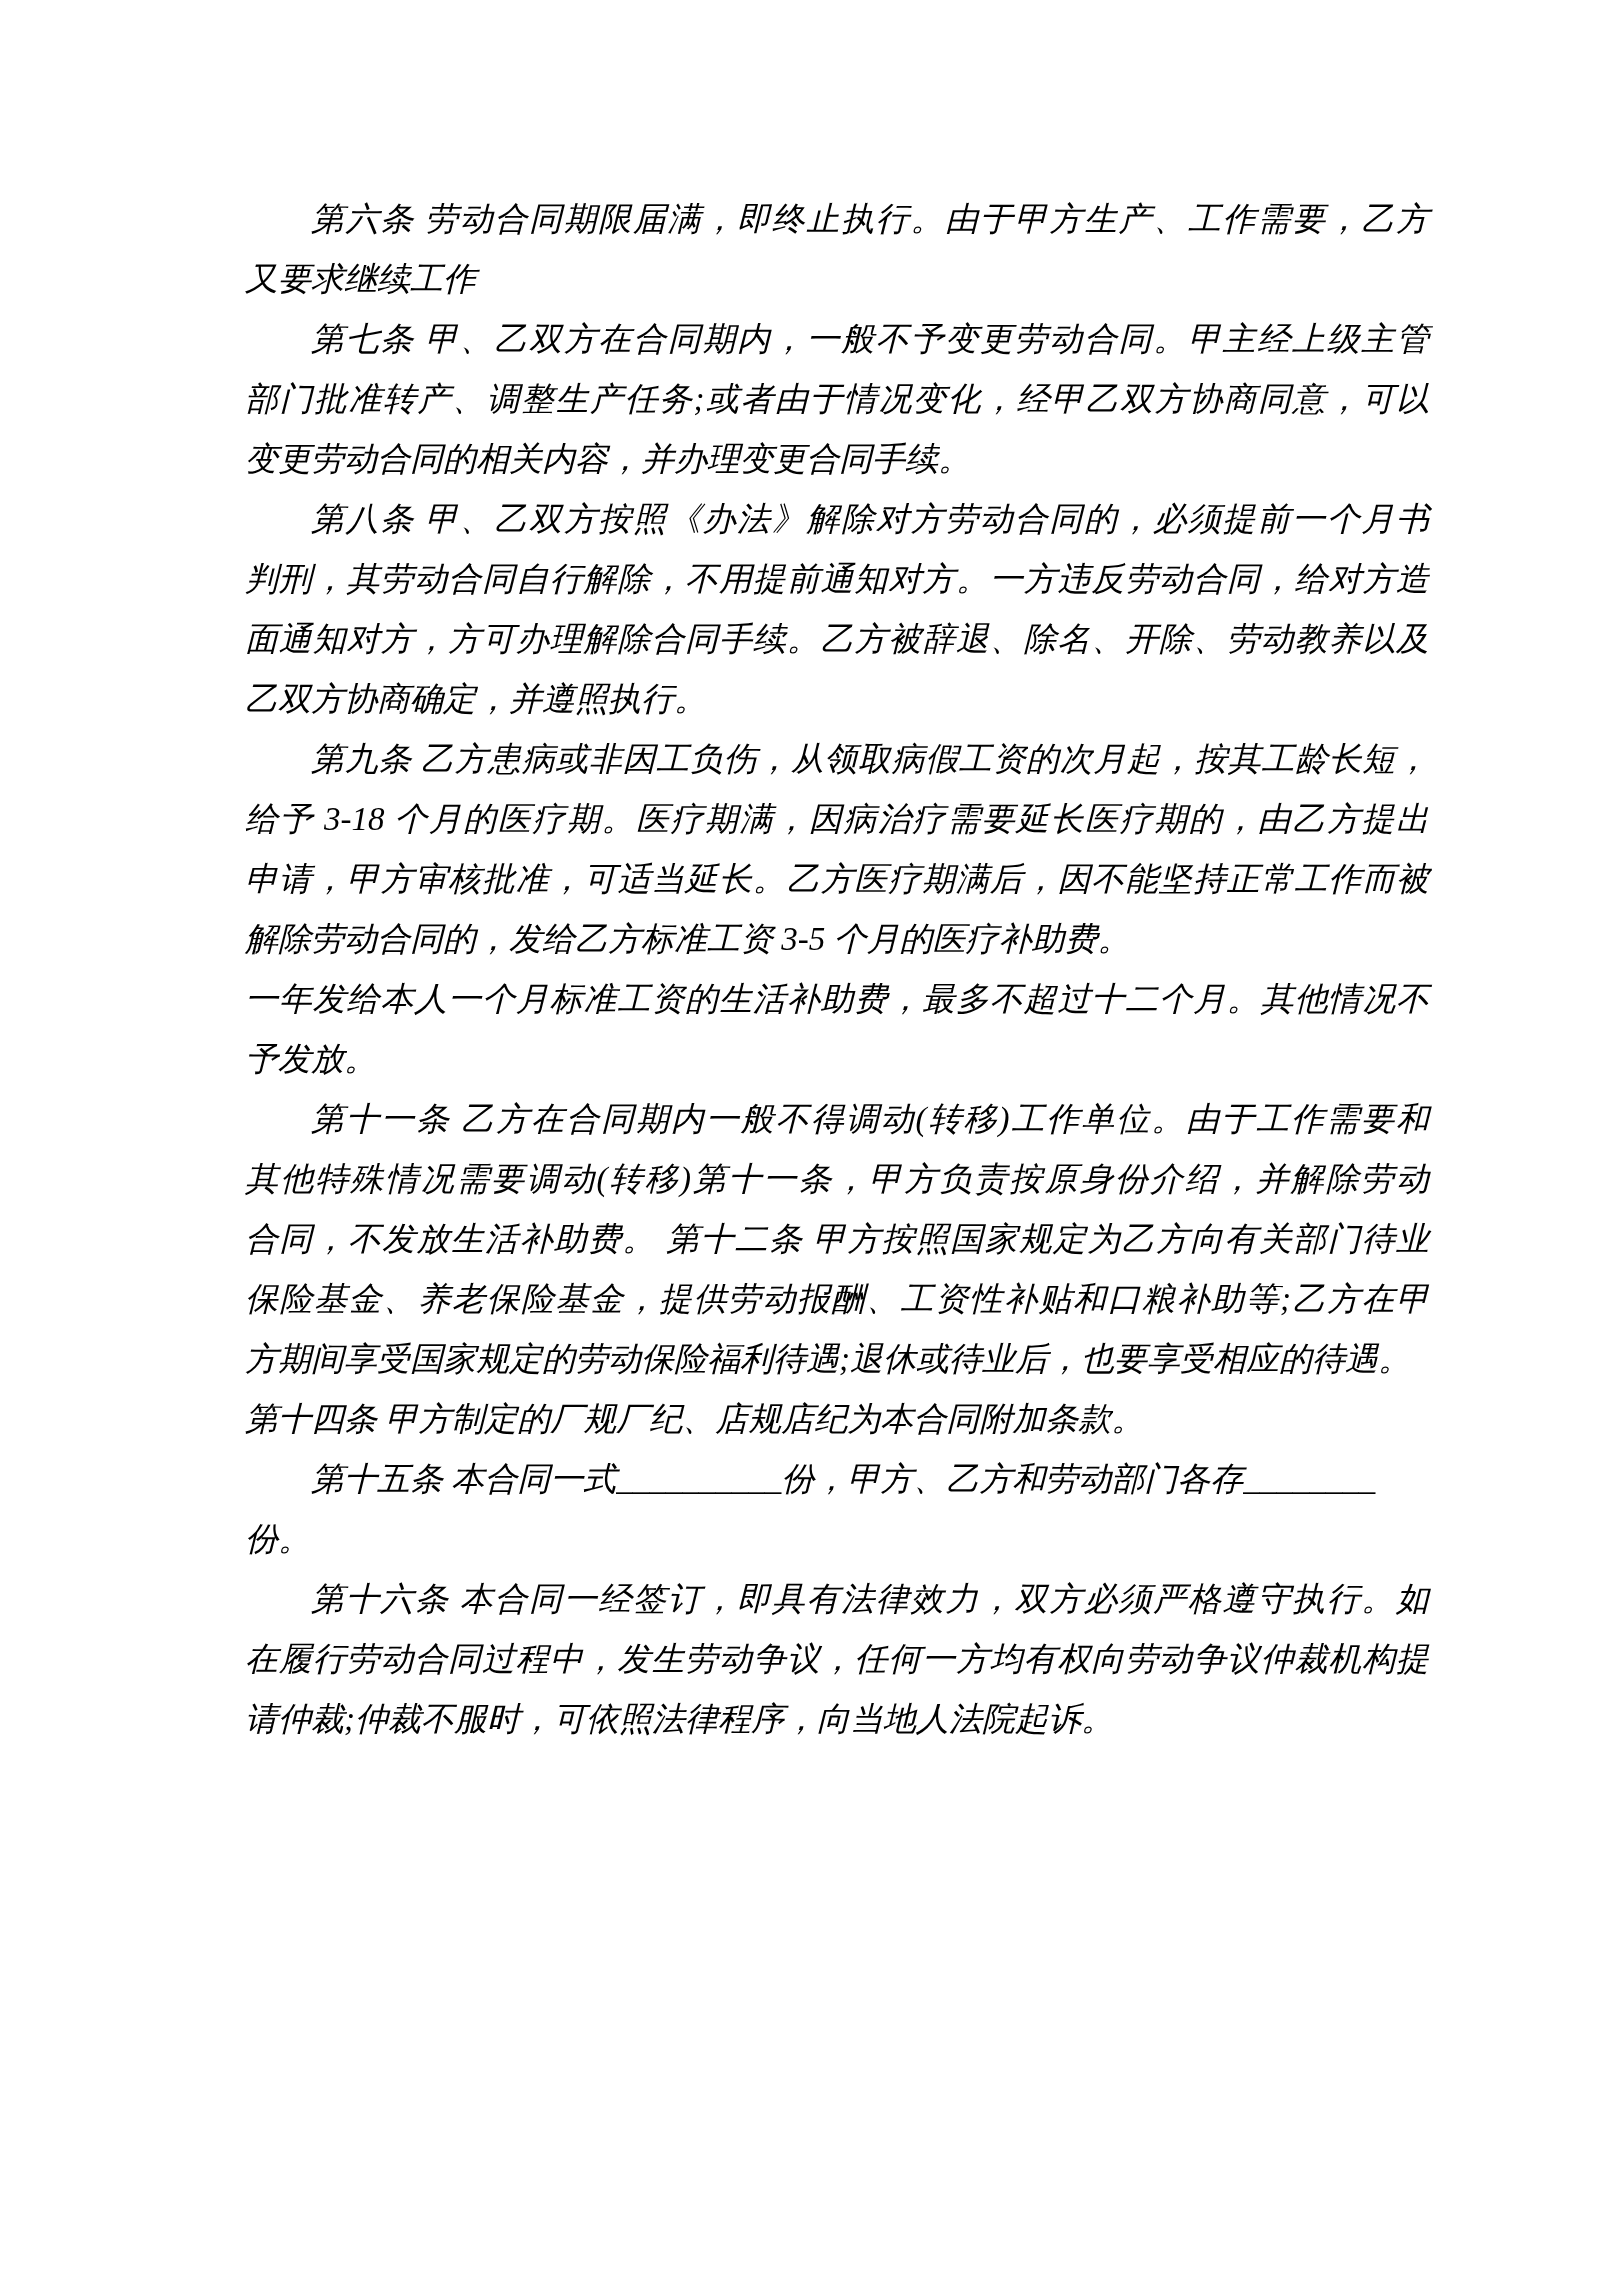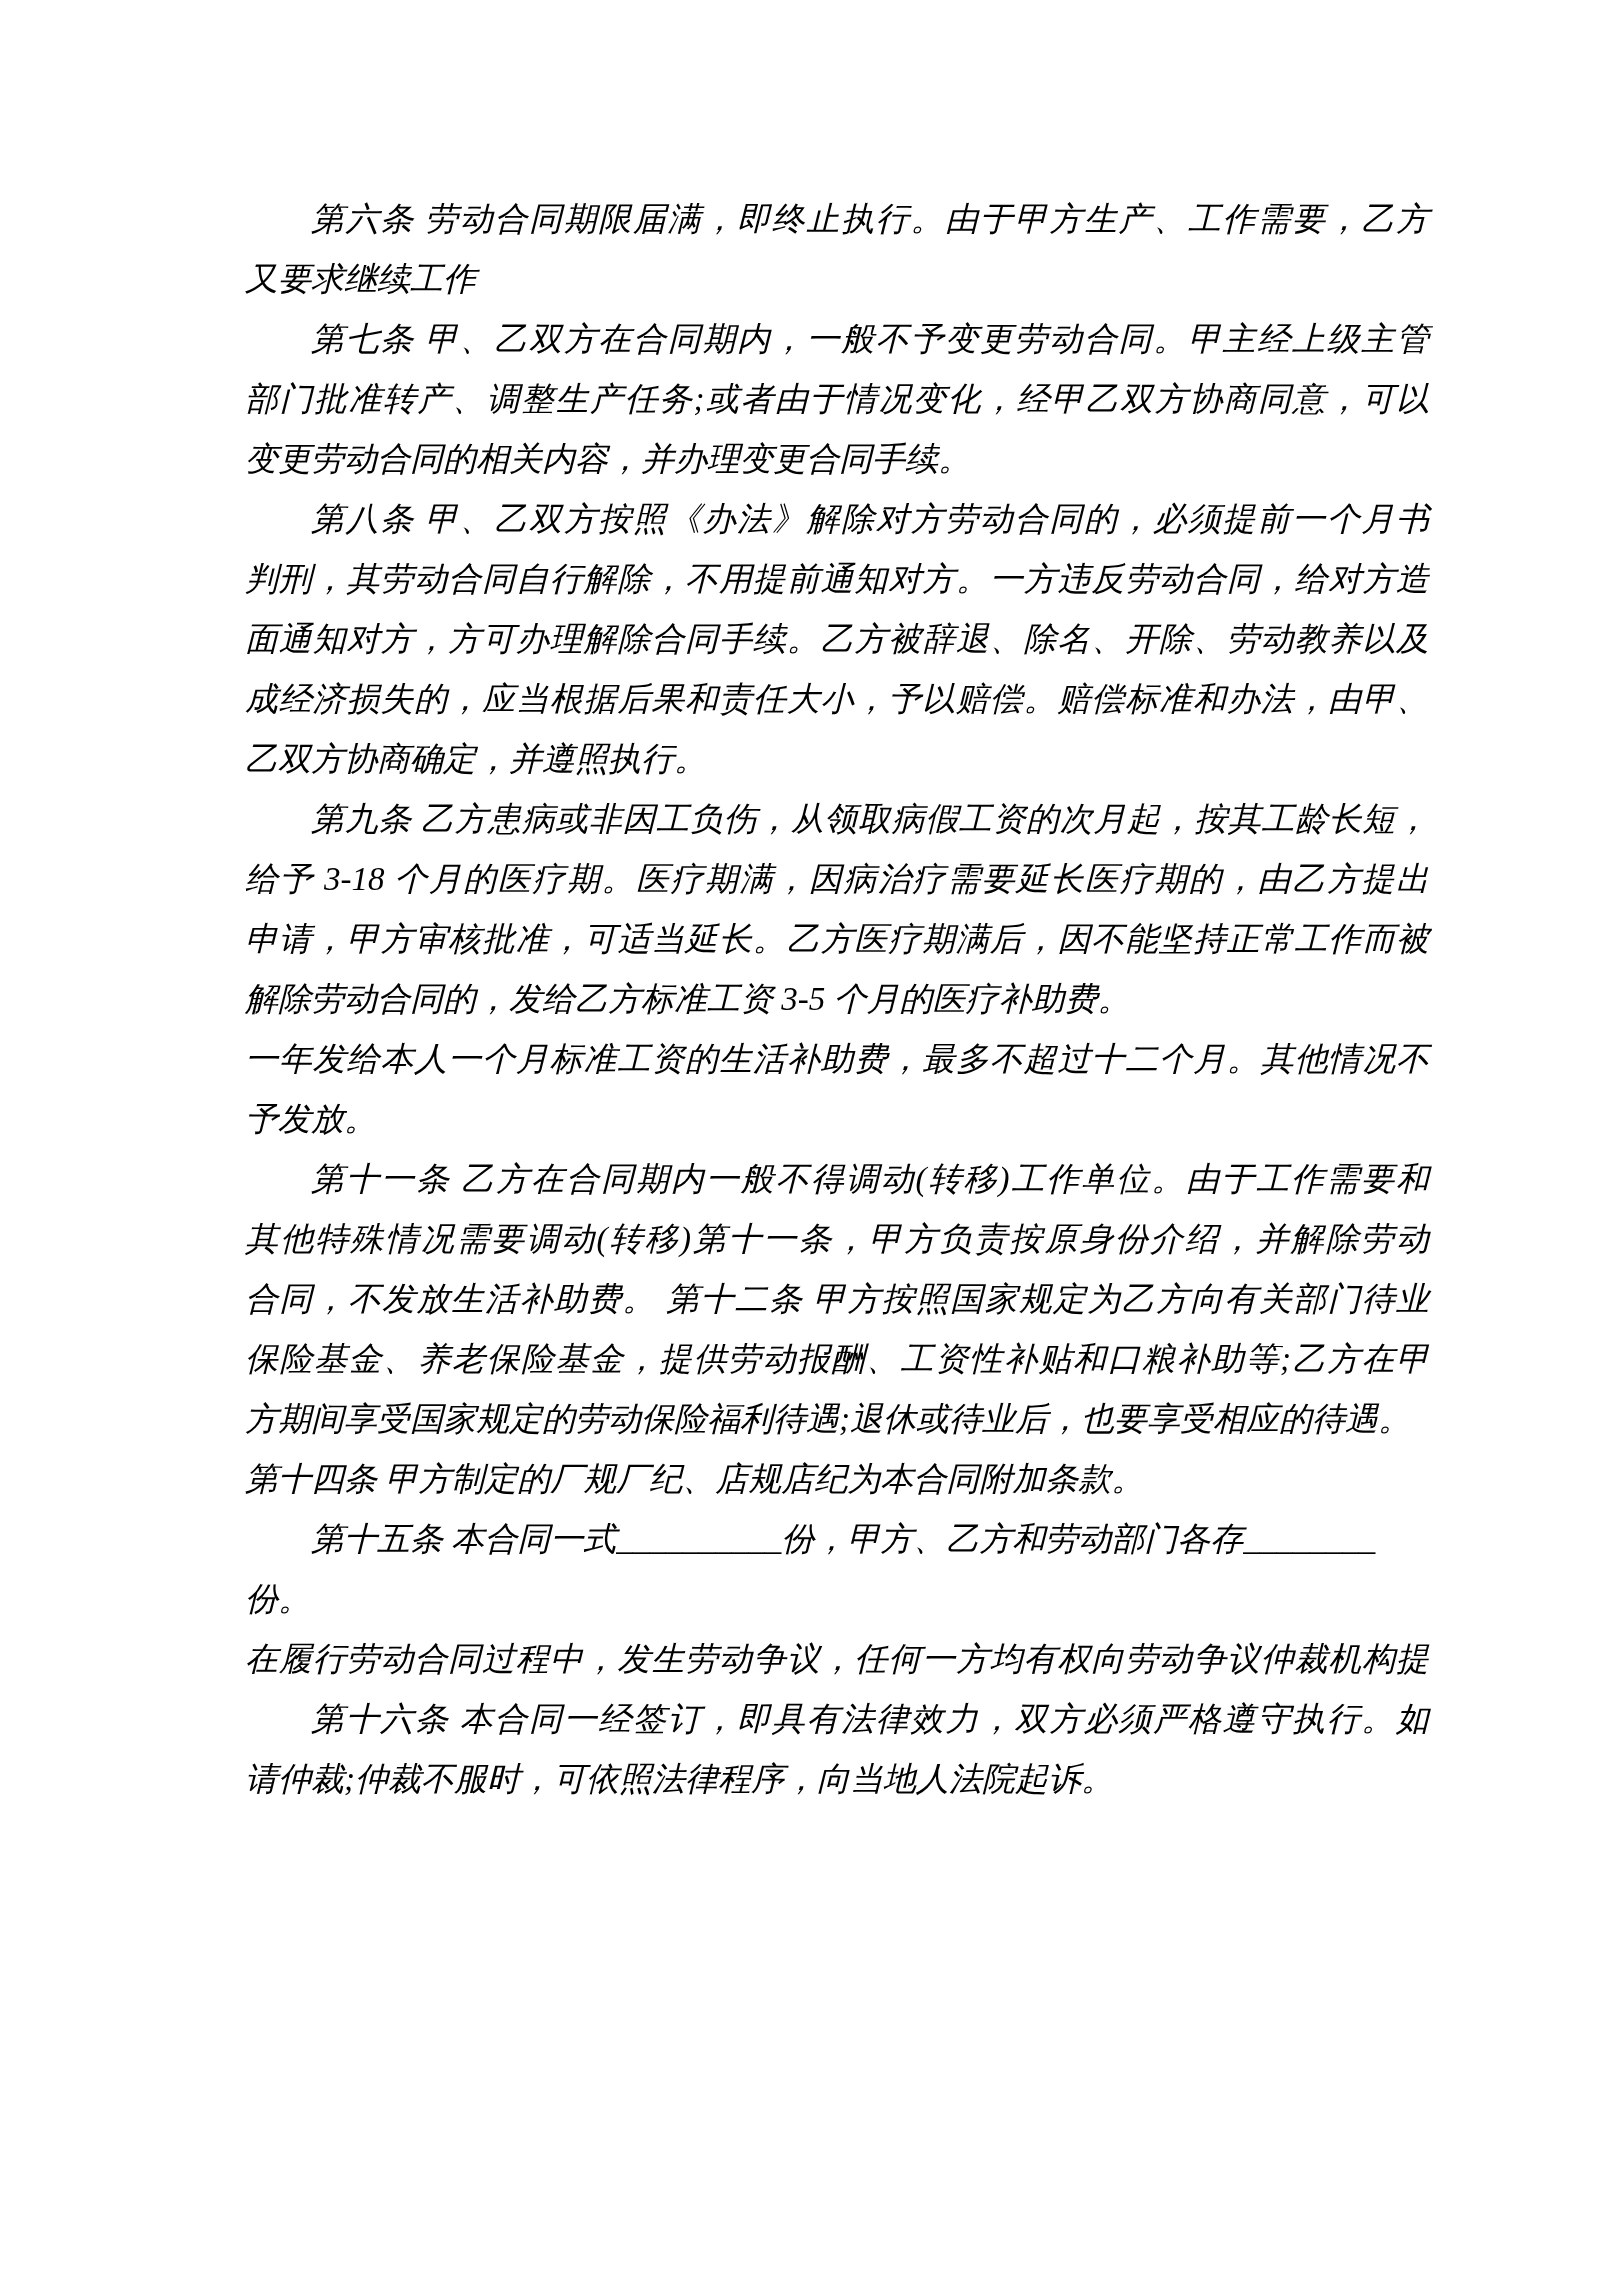--- a/index.html
+++ b/index.html
@@ -46,34 +46,33 @@
 <div class="page">
   <div class="text-block">
     <div class="line indent">第六条 劳动合同期限届满，即终止执行。由于甲方生产、工作需要，乙方</div>
     <div class="line para-end">又要求继续工作</div>
     <div class="line indent">第七条 甲、乙双方在合同期内，一般不予变更劳动合同。甲主经上级主管</div>
     <div class="line">部门批准转产、调整生产任务;或者由于情况变化，经甲乙双方协商同意，可以</div>
     <div class="line para-end">变更劳动合同的相关内容，并办理变更合同手续。</div>
     <div class="line indent">第八条 甲、乙双方按照《办法》解除对方劳动合同的，必须提前一个月书</div>
     <div class="line">判刑，其劳动合同自行解除，不用提前通知对方。一方违反劳动合同，给对方造</div>
     <div class="line">面通知对方，方可办理解除合同手续。乙方被辞退、除名、开除、劳动教养以及</div>
-    <div class="line">成经济损失的，应当根据后果和责任大小，予以赔偿。赔偿标准和办法，由甲、</div>
     <div class="line para-end">乙双方协商确定，并遵照执行。</div>
     <div class="line indent">第九条 乙方患病或非因工负伤，从领取病假工资的次月起，按其工龄长短，</div>
     <div class="line">给予 3-18 个月的医疗期。医疗期满，因病治疗需要延长医疗期的，由乙方提出</div>
     <div class="line">申请，甲方审核批准，可适当延长。乙方医疗期满后，因不能坚持正常工作而被</div>
     <div class="line para-end">解除劳动合同的，发给乙方标准工资 3-5 个月的医疗补助费。</div>
     <div class="line">一年发给本人一个月标准工资的生活补助费，最多不超过十二个月。其他情况不</div>
     <div class="line para-end">予发放。</div>
     <div class="line indent">第十一条 乙方在合同期内一般不得调动(转移)工作单位。由于工作需要和</div>
     <div class="line">其他特殊情况需要调动(转移)第十一条，甲方负责按原身份介绍，并解除劳动</div>
     <div class="line">合同，不发放生活补助费。 第十二条 甲方按照国家规定为乙方向有关部门待业</div>
     <div class="line">保险基金、养老保险基金，提供劳动报酬、工资性补贴和口粮补助等;乙方在甲</div>
     <div class="line para-end">方期间享受国家规定的劳动保险福利待遇;退休或待业后，也要享受相应的待遇。</div>
     <div class="line para-end">第十四条 甲方制定的厂规厂纪、店规店纪为本合同附加条款。</div>
     <div class="line indent para-end">第十五条 本合同一式__________份，甲方、乙方和劳动部门各存________</div>
     <div class="line para-end">份。</div>
+    <div class="line indent">第十六条 本合同一经签订，即具有法律效力，双方必须严格遵守执行。如</div>
     <div class="line">在履行劳动合同过程中，发生劳动争议，任何一方均有权向劳动争议仲裁机构提</div>
-    <div class="line indent">第十六条 本合同一经签订，即具有法律效力，双方必须严格遵守执行。如</div>
     <div class="line para-end">请仲裁;仲裁不服时，可依照法律程序，向当地人法院起诉。</div>
   </div>
 </div>
 
 
 </body></html>

